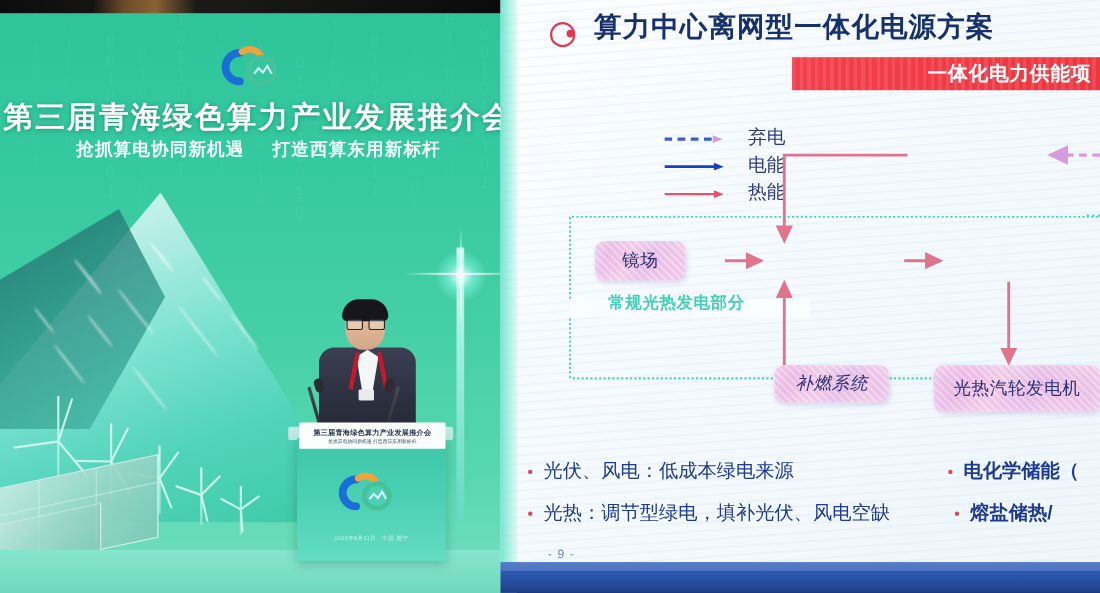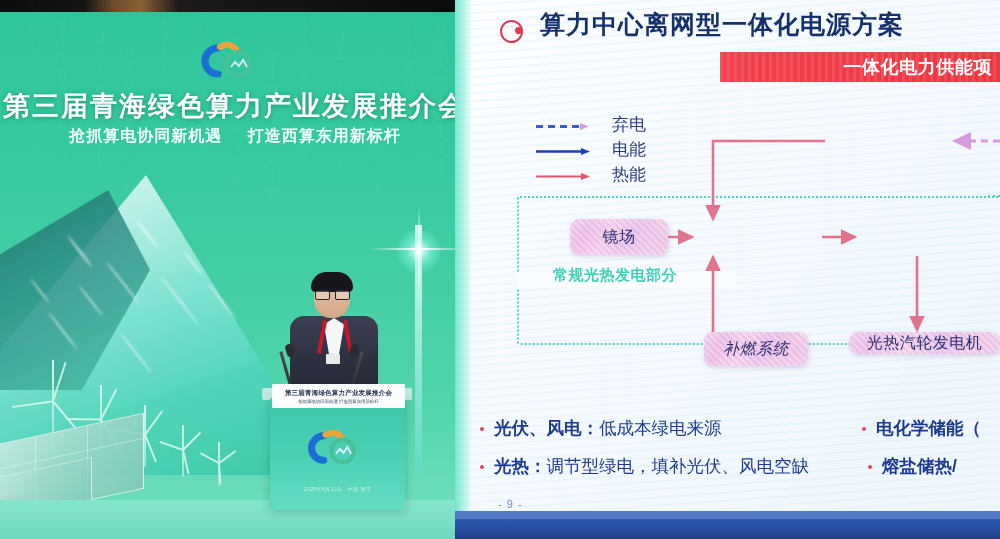--- a/index.html
+++ b/index.html
@@ -91,21 +91,21 @@
   .s-ring::after{content:"";position:absolute;right:-1px;top:5px;width:7px;height:7px;background:#e03a4e;border-radius:50%;}
 
   .red-band{position:absolute;left:720px;top:52px;width:280px;height:30px;
     background:linear-gradient(90deg,#f2404c 0%,#ef3b47 50%,#ec3642 100%);}
   .red-band-stripes{position:absolute;left:720px;top:52px;width:280px;height:30px;
     background:repeating-linear-gradient(90deg,rgba(255,255,255,.10) 0 3px,rgba(255,255,255,0) 3px 7px);}
   .red-band-txt{position:absolute;left:720px;top:52px;width:272px;height:30px;
     display:flex;align-items:center;justify-content:flex-end;color:#fff;font-size:18px;font-weight:600;letter-spacing:.6px;}
 
   
-  .legend{position:absolute;left:536px;top:114px;width:130px;}
+  .legend{position:absolute;left:604px;top:114px;width:130px;}
   .lg-row{position:relative;height:25px;}
   .lg-arrow{position:absolute;left:0;top:9px;width:62px;height:7px;}
   .lg-label{position:absolute;left:76px;top:-1px;font-size:17px;color:#2a3a7a;}
 
   
   .dashbox{position:absolute;left:517px;top:196px;width:483px;height:145px;
     border:2px dotted #4fd3bd;border-radius:3px;}
   .dashbox-cut{position:absolute;left:517px;top:272px;width:220px;height:16px;background:#fafdff;}
   .dashbox-lbl{position:absolute;left:553px;top:266px;font-size:15px;font-weight:700;color:#3fd0b6;letter-spacing:.5px;}
 
@@ -115,21 +115,21 @@
     box-shadow:1px 2px 5px rgba(120,90,160,.22), inset 0 0 14px rgba(255,255,255,.35);}
   .nodebox::after{content:"";position:absolute;left:0;top:0;right:0;bottom:0;border-radius:9px;
     background:repeating-linear-gradient(45deg,rgba(255,255,255,.22) 0 2px,rgba(200,160,230,.14) 2px 5px);pointer-events:none;}
   .nodebox span{position:relative;z-index:2;}
 
   
   .bullets{position:absolute;left:480px;top:416px;width:520px;}
   .b-row{position:relative;height:38px;}
   .b-dot{position:absolute;width:4px;height:4px;border-radius:50%;background:#e0455a;top:11px;}
   .b-txt{position:absolute;top:0;font-size:17.5px;color:#1d3a8f;white-space:nowrap;}
-  .b-txt b{font-weight:700;}
+  .b-txt b{font-weight:400;}
   .pageno{position:absolute;left:498px;top:498px;font-size:11px;color:#6f86b8;letter-spacing:1px;}
 </style>
 </head>
 <body>
 
 <div id="stage">
 
   <div class="stage-photo">
     <div class="top-dark"></div>
 
@@ -314,27 +314,27 @@
 
     <line x1="258" y1="332" x2="258" y2="257" stroke="#e0748c" stroke-width="2.6" marker-end="url(#ah)"></line>
 
     <line x1="462" y1="256" x2="462" y2="330" stroke="#e0748c" stroke-width="2.6" marker-end="url(#ah)"></line>
 
     <line x1="545" y1="141" x2="500" y2="141" stroke="#d79adf" stroke-width="3" stroke-dasharray="7 5" marker-end="url(#ahp)"></line>
 
     <line x1="545" y1="196" x2="530" y2="196" stroke="#4fd3bd" stroke-width="2" stroke-dasharray="2 3"></line>
   </svg>
 
-  <div class="nodebox" style="left:570px;top:219px;width:98px;height:36px;">
+  <div class="nodebox" style="left:541px;top:219px;width:82px;height:36px;">
     <span>镜场</span>
   </div>
   <div class="nodebox" style="left:704px;top:332px;width:104px;height:34px;font-style:italic;">
     <span>补燃系统</span>
   </div>
-  <div class="nodebox" style="left:849px;top:332px;width:151px;height:22px;text-align:right;">
+  <div class="nodebox" style="left:849px;top:332px;width:151px;height:42px;text-align:right;">
     <span>光热汽轮发电机</span>
   </div>
 
   <div class="bullets">
     <div class="b-row">
       <div class="b-dot" style="left:0;"></div>
       <div class="b-txt" style="left:14px;">
         <b>光伏、风电：</b><span>低成本绿电来源</span>
       </div>
       <div class="b-dot" style="left:382px;"></div>

